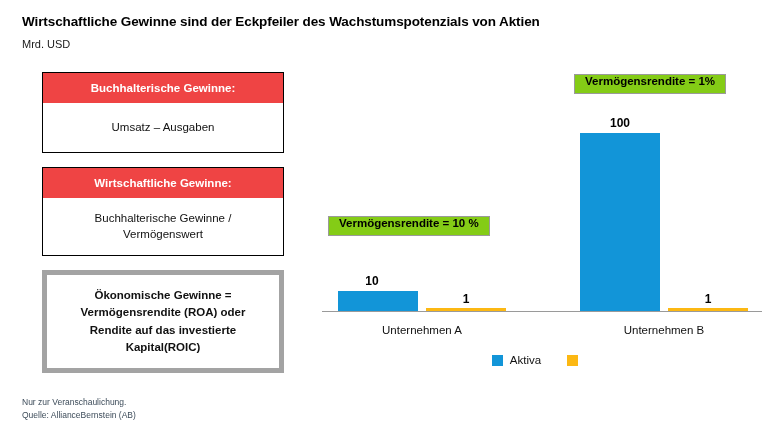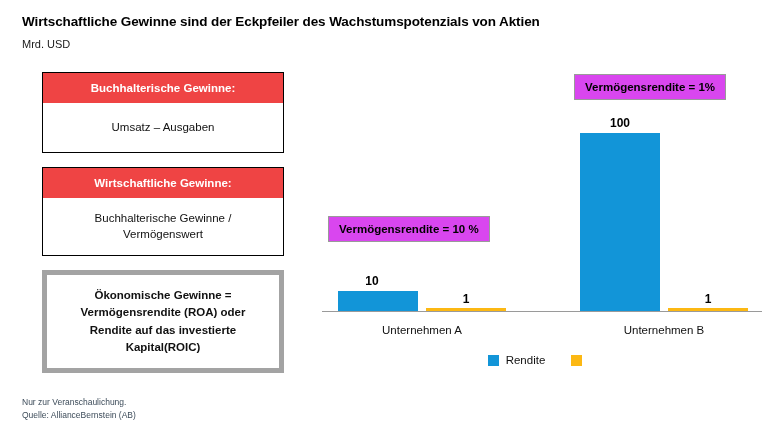--- a/index.html
+++ b/index.html
@@ -109,25 +109,25 @@
     position: absolute;
     bottom: 32px;
     font-size: 11.5px;
     color: #111111;
     text-align: center;
   }
 
   .callout {
     position: absolute;
     border: 1px solid #9a9a9a;
-    background: #d946ef;
+    background: #84cc16;
     font-size: 11.5px;
     font-weight: bold;
     color: #000000;
-    padding: 6px 10px 6px 10px;
+    padding: 0 10px 6px 10px;
     white-space: nowrap;
   }
 
   
   #legend {
     position: absolute;
     left: 300px;
     top: 354px;
     width: 470px;
     display: flex;
@@ -211,21 +211,21 @@
   <div class="bar-label" style="left: 280px; width: 80px; bottom: 238px;">100</div>
   <div class="bar-label" style="left: 368px; width: 80px; bottom: 62px;">1</div>
 
   <div class="group-label" style="left: 280px; width: 168px;">Unternehmen B</div>
 
 </div>
 
 <div id="legend">
   <div class="legend-item">
     <span class="legend-swatch" style="background:#1295d8;"></span>
-    <span>Rendite</span>
+    <span>Aktiva</span>
   </div>
   <div class="legend-item">
     <span class="legend-swatch" style="background:#fcb813;"></span>
   </div>
 </div>
 
 <div id="footer">
   <div class="strong">Nur zur Veranschaulichung.</div>
   <div>Quelle: AllianceBernstein (AB)</div>
 </div>

